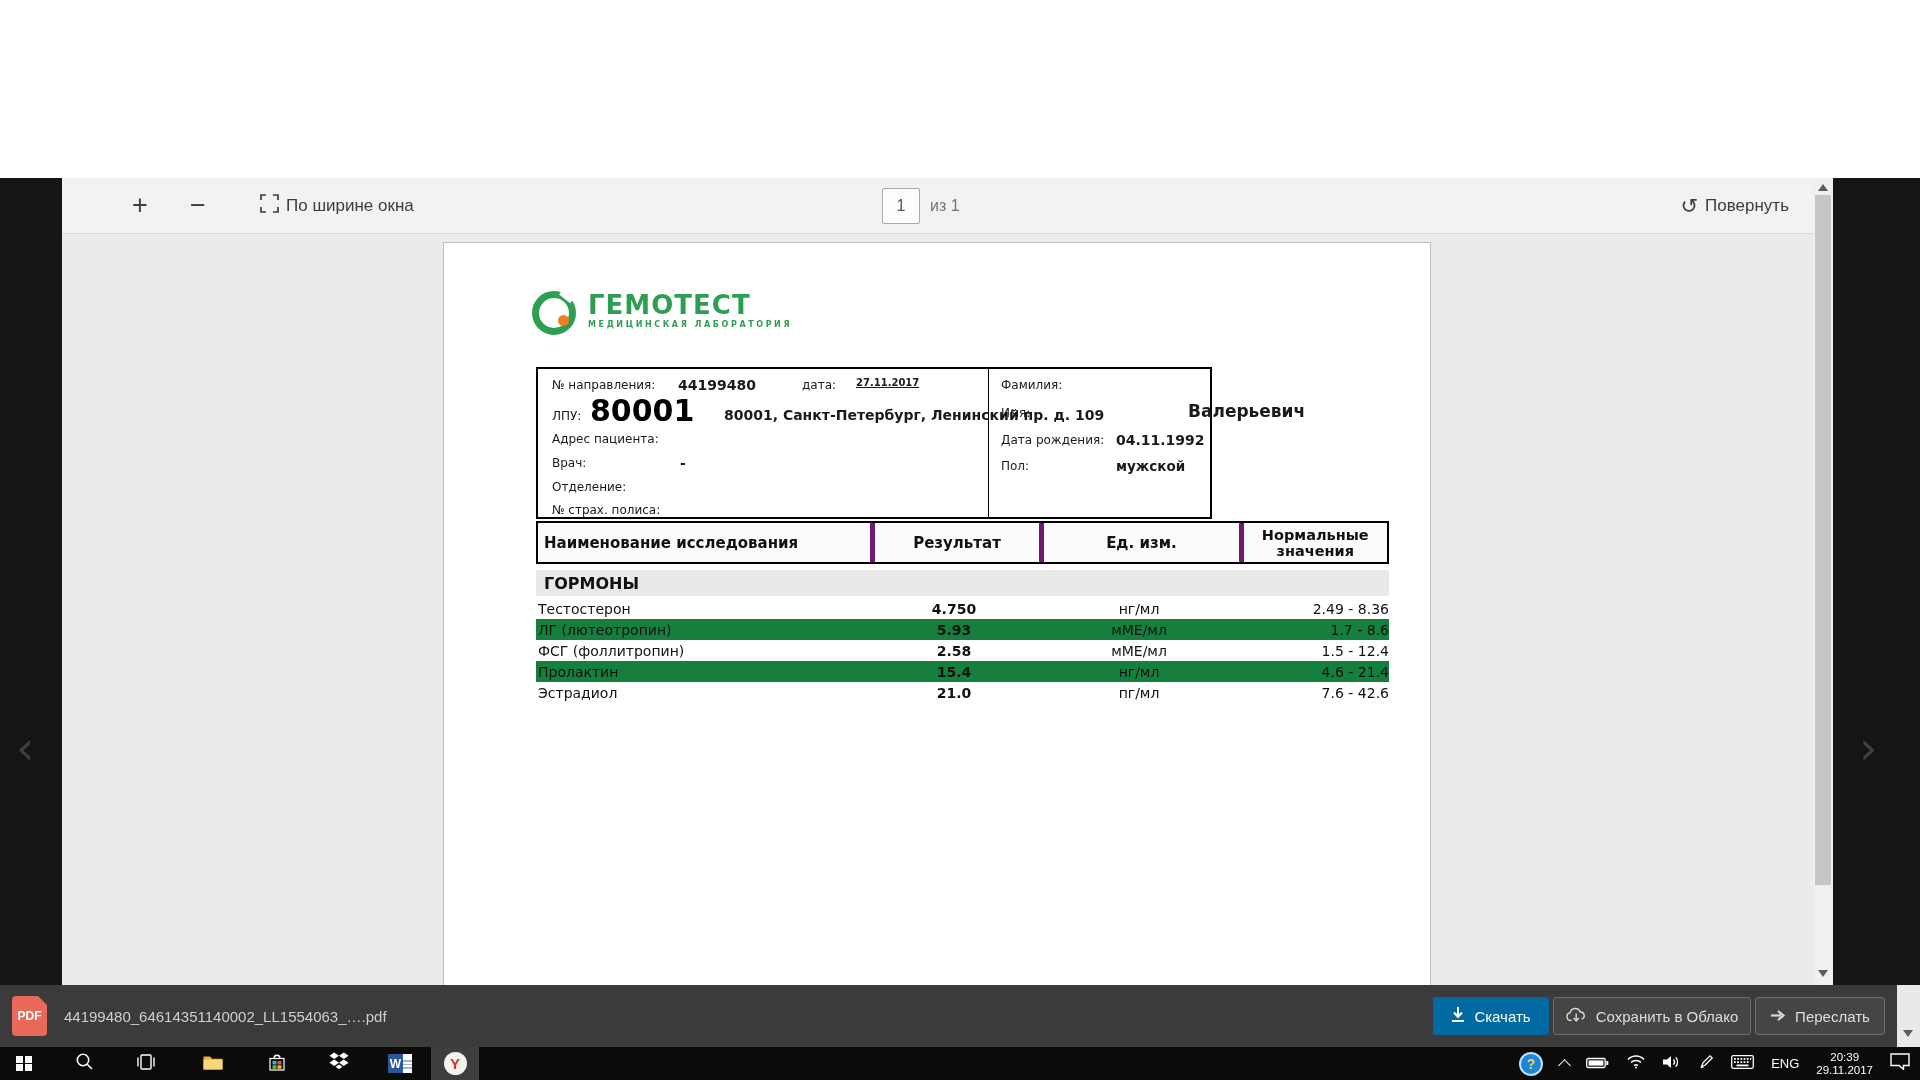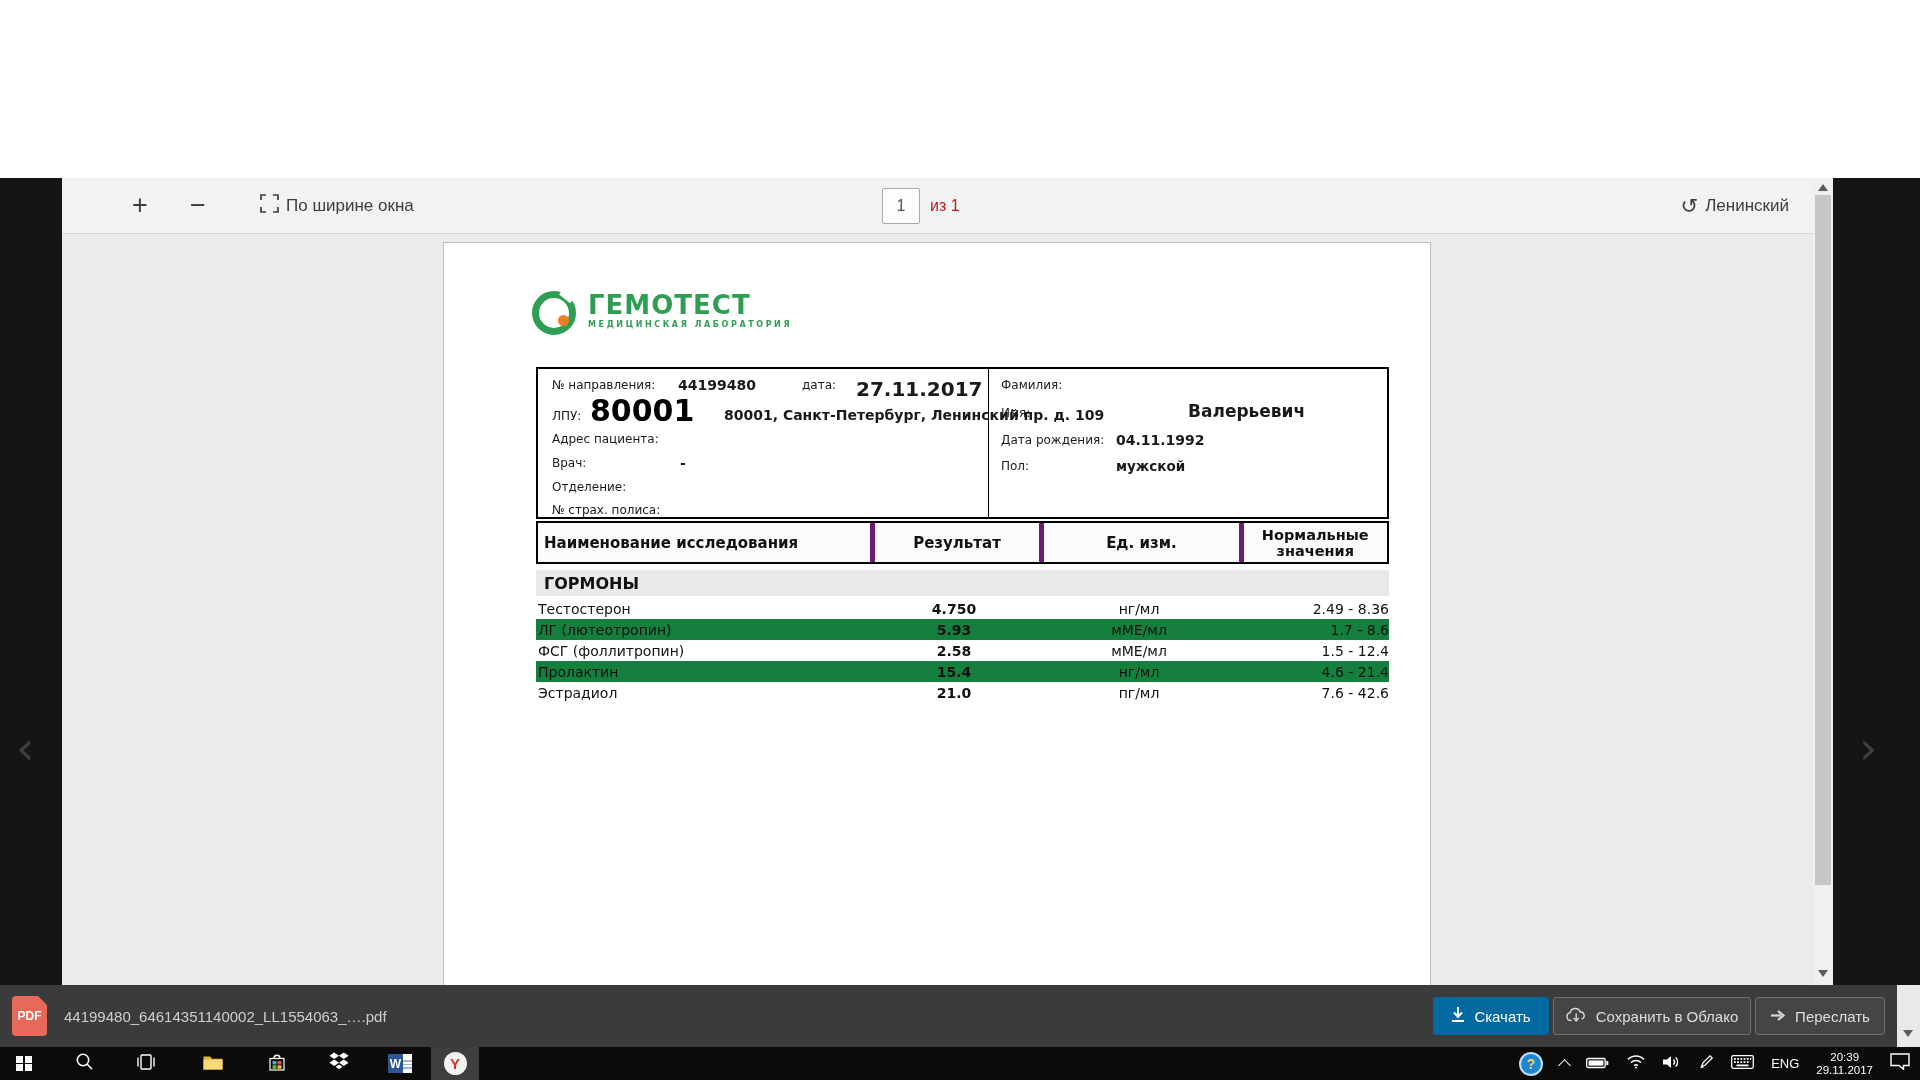--- a/index.html
+++ b/index.html
@@ -20,21 +20,21 @@
              background:#f2f2f2; border-bottom:1px solid #d6d6d6; }
   .tb-btn { position:absolute; top:0; height:55px; display:flex; align-items:center;
             color:#3d3d3d; cursor:pointer; }
   .tb-zoom-in  { left:70px;  font-size:27px; font-weight:400; }
   .tb-zoom-out { left:128px; font-size:27px; }
   .tb-fit { left:198px; gap:7px; font-size:17px; }
   .tb-page { left:820px; gap:10px; }
   .page-input { width:38px; height:36px; border:1px solid #a9a9a9; border-radius:2px;
                 background:#fdfdfd; text-align:center; font-size:16px; color:#555;
                 font-family:"Liberation Sans", sans-serif; }
-  .page-of { font-size:16px; color:#b91c1c; }
+  .page-of { font-size:16px; color:#737373; }
   .tb-rotate { right:24px; gap:7px; font-size:17px; }
   .rotate-glyph { font-size:21px; color:#3d3d3d; font-family:"DejaVu Sans", sans-serif; }
 
   .content { position:absolute; left:62px; top:234px; width:1751px; height:751px;
              background:#ebebeb; }
 
   
   .scrollbar { position:absolute; left:1813px; top:178px; width:20px; height:807px;
                background:#f0f0f0; }
   .sb-arrow { position:absolute; left:5px; width:0; height:0; border-left:5px solid transparent;
@@ -55,21 +55,21 @@
                     right:-6px; top:-9px; transform:rotate(38deg); }
   .g-ring::after { content:''; position:absolute; width:11px; height:11px; border-radius:50%;
                    background:#ef7d22; right:0px; bottom:2px; }
   .logo-title { font-size:26px; font-weight:bold; color:#2e9e53; letter-spacing:1px; line-height:28px; }
   .logo-sub { font-size:8px; font-weight:bold; color:#2e9e53; letter-spacing:2.6px; margin-top:1px; }
 
   .clinic-address { position:absolute; left:469px; top:44px; width:500px;
                     font-size:15px; font-weight:bold; line-height:18px; color:#000; }
   .clinic-site { text-decoration:underline; }
 
-  .info-box { position:absolute; left:92px; top:124px; width:853px; height:152px;
+  .info-box { position:absolute; left:92px; top:124px; width:676px; height:152px;
               border:2px solid #000; font-size:12px; color:#1a1a1a; }
   .ib { position:absolute; white-space:nowrap; }
   .ib-divider { position:absolute; left:450px; top:0; width:1px; height:148px; background:#000; }
   .lpu-big { font-size:30px; font-weight:bold; color:#000; }
 
   .rt-header { position:absolute; left:92px; top:278px; width:853px; height:43px;
                border:2px solid #000; background:#fbfbfb; display:flex; }
   .rt-col { display:flex; align-items:center; justify-content:center; height:100%;
             border-left:5px solid #701a75; font-weight:bold; font-size:15px; text-align:center; }
   .rt-col.c0 { border-left:none; justify-content:flex-start; padding-left:6px; width:333px; }
@@ -155,41 +155,41 @@
             <path d="M6 18 H1 V13"></path>
           </svg></span>
       <span>По ширине окна</span>
     </span>
     <span class="tb-btn tb-page">
       <input class="page-input" value="1" style="">
       <span class="page-of">из 1</span>
     </span>
     <span class="tb-btn tb-rotate">
       <span class="rotate-glyph">↺</span>
-      <span>Ленинский</span>
+      <span>Повернуть</span>
     </span>
   </div>
 
   <div class="content">
     <div class="page">
 
       <div class="logo">
         <span class="g-ring"></span>
         <span>
           <div class="logo-title">ГЕМОТЕСТ</div>
           <div class="logo-sub">МЕДИЦИНСКАЯ ЛАБОРАТОРИЯ</div>
         </span>
       </div>
 
 
       <div class="info-box">
         <span class="ib" style="left:14px; top:9px;">№ направления:</span>
         <b class="ib" style="left:140px; top:8px; font-size:14px;">44199480</b>
         <span class="ib" style="left:264px; top:9px;">дата:</span>
-        <b class="ib" style="left:318px; top:8px; font-size:20px;">27.11.2017</b>
+        <b class="ib" style="left:318px; top:8px; font-size:10px;text-decoration:underline;">27.11.2017</b>
 
         <span class="ib" style="left:14px; top:40px;">ЛПУ:</span>
         <span class="ib lpu-big" style="left:52px; top:24px;">80001</span>
         <b class="ib" style="left:186px; top:38px; font-size:14px;">80001, Санкт-Петербург, Ленинский пр. д. 109</b>
 
         <span class="ib" style="left:14px; top:63px;">Адрес пациента:</span>
         <span class="ib" style="left:14px; top:87px;">Врач:</span>
         <b class="ib" style="left:142px; top:86px; font-size:14px;">-</b>
         <span class="ib" style="left:14px; top:111px;">Отделение:</span>
         <span class="ib" style="left:14px; top:134px;">№ страх. полиса:</span>

